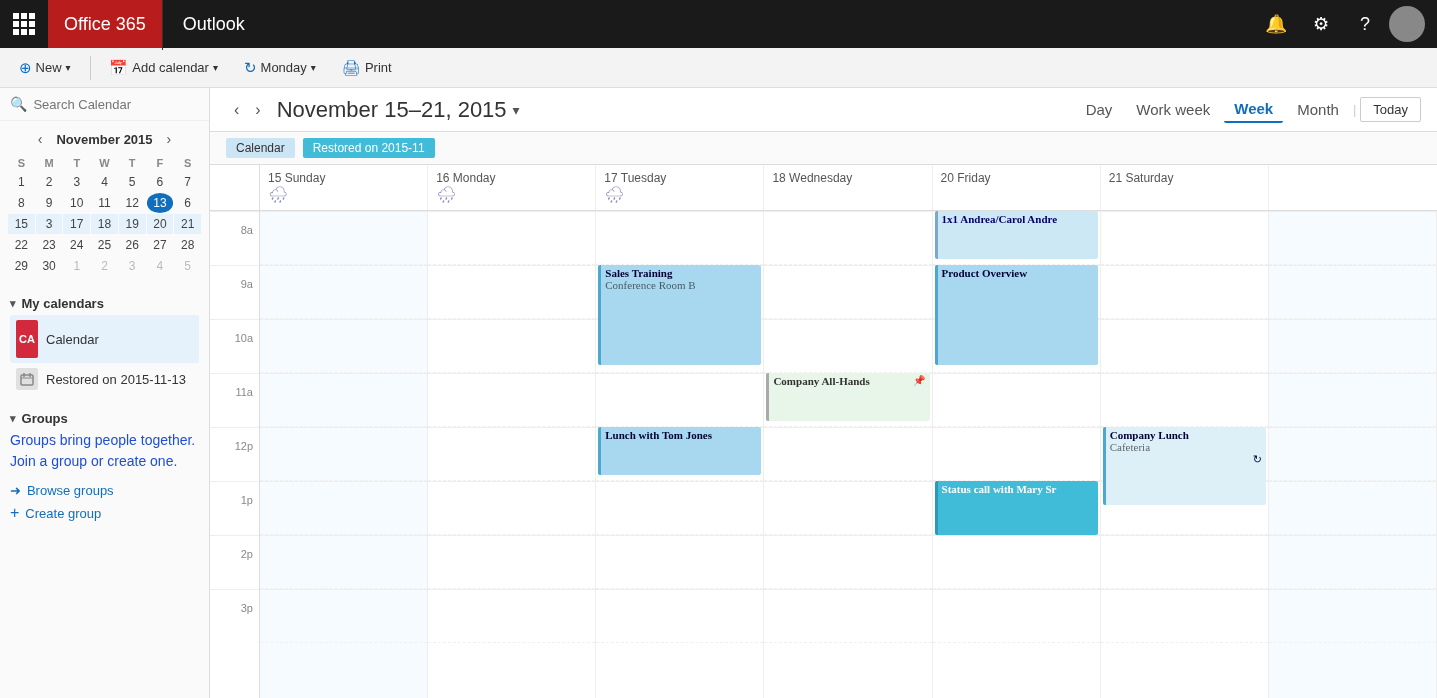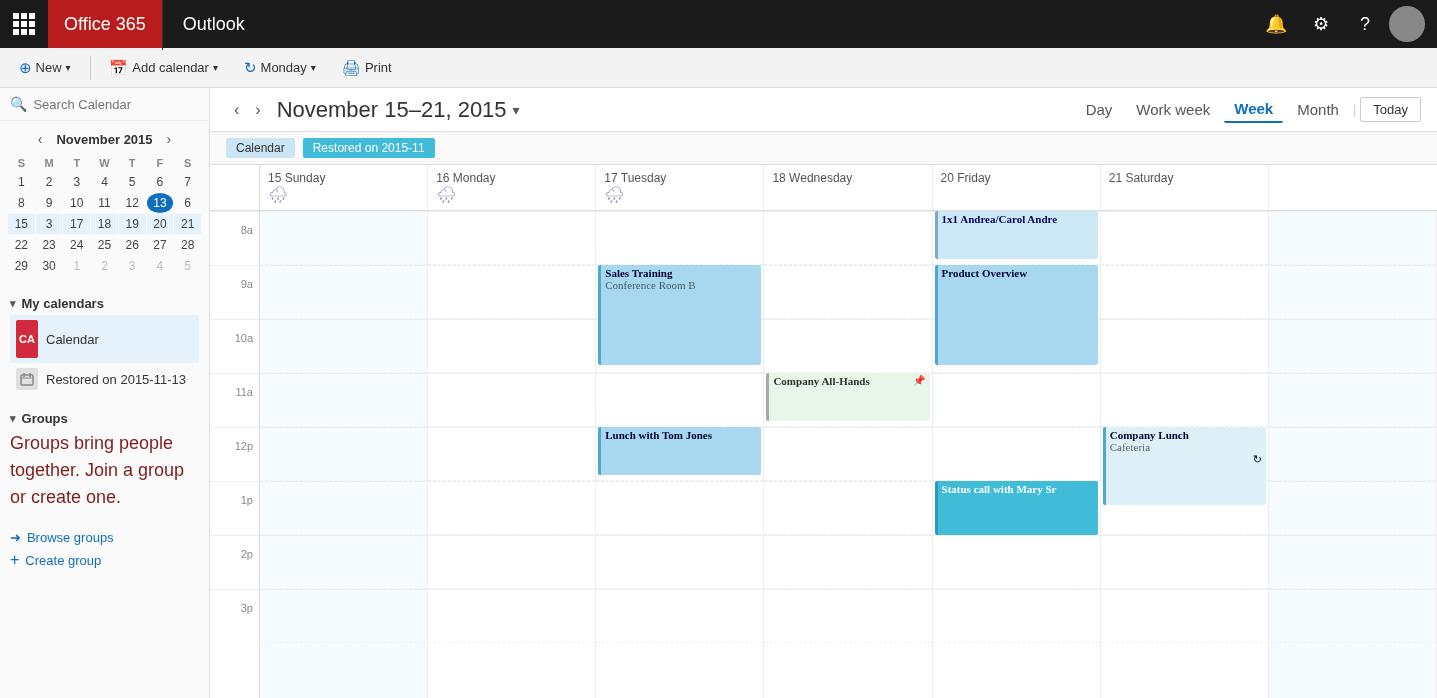--- a/index.html
+++ b/index.html
@@ -221,21 +221,21 @@
       border-radius: 2px;
       display: flex;
       align-items: center;
       justify-content: center;
       background: #e0e0e0;
       flex-shrink: 0;
     }
     .cal-name { font-size: 13px; color: #333; }
 
     .groups-section { padding: 8px 10px; }
-    .groups-text { font-size: 18px; color: #7f1d1d; line-height: 1.5; margin-bottom: 16px; }
+    .groups-text { font-size: 14px; color: #1d4ed8; line-height: 1.5; margin-bottom: 8px; }
     .groups-link {
       display: flex;
       align-items: center;
       gap: 6px;
       font-size: 13px;
       color: #106ebe;
       cursor: pointer;
       padding: 3px 0;
     }
 

